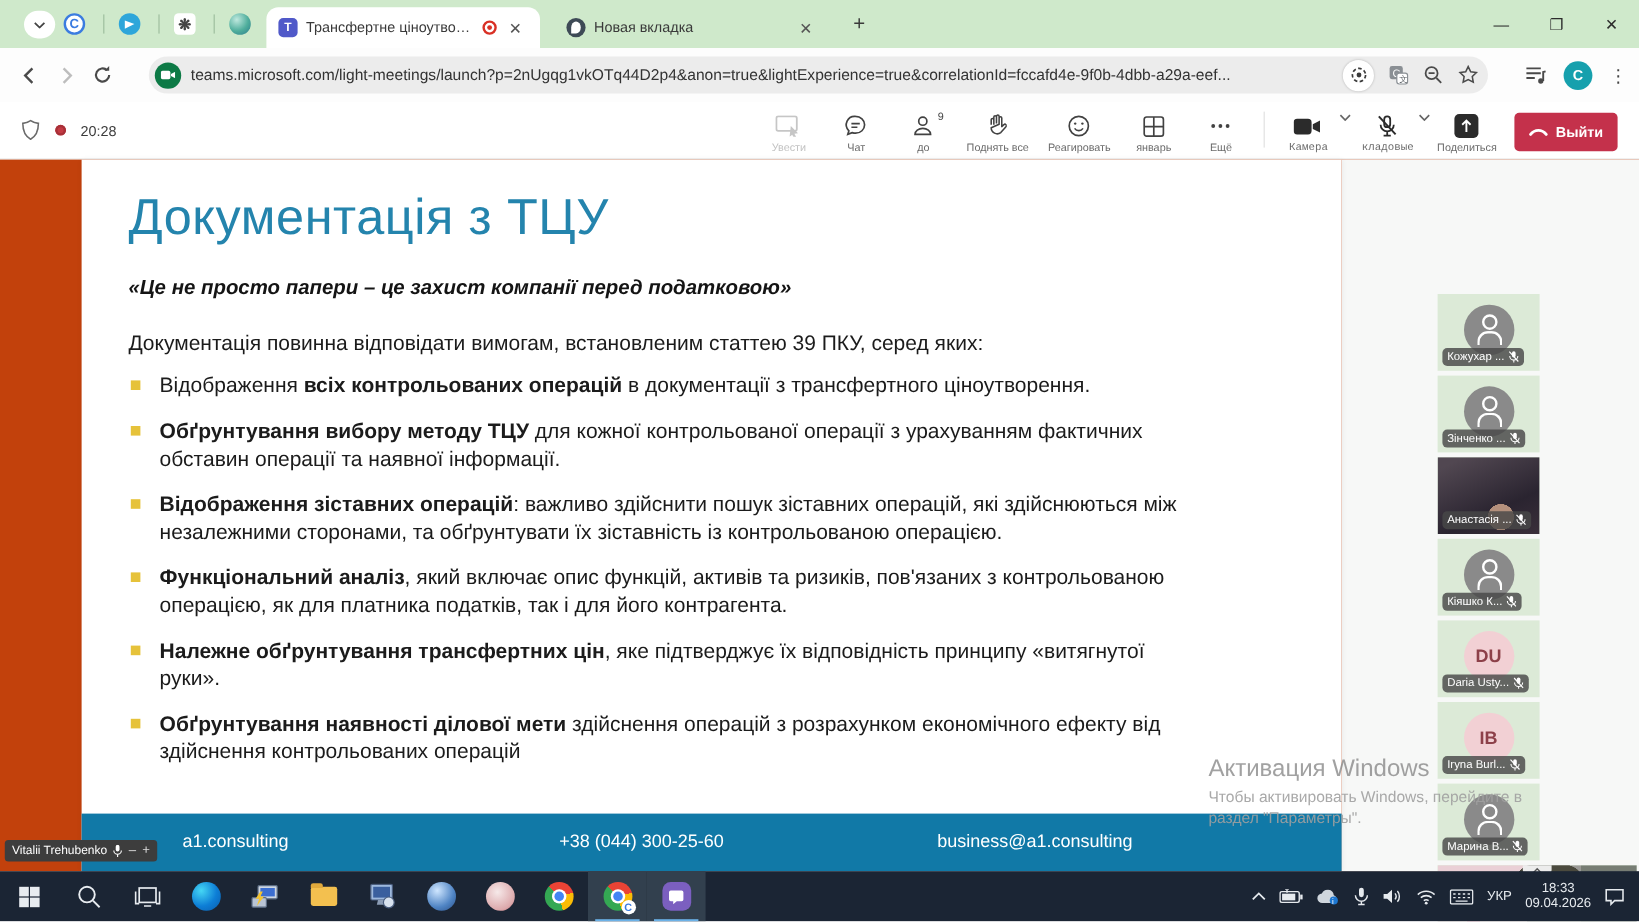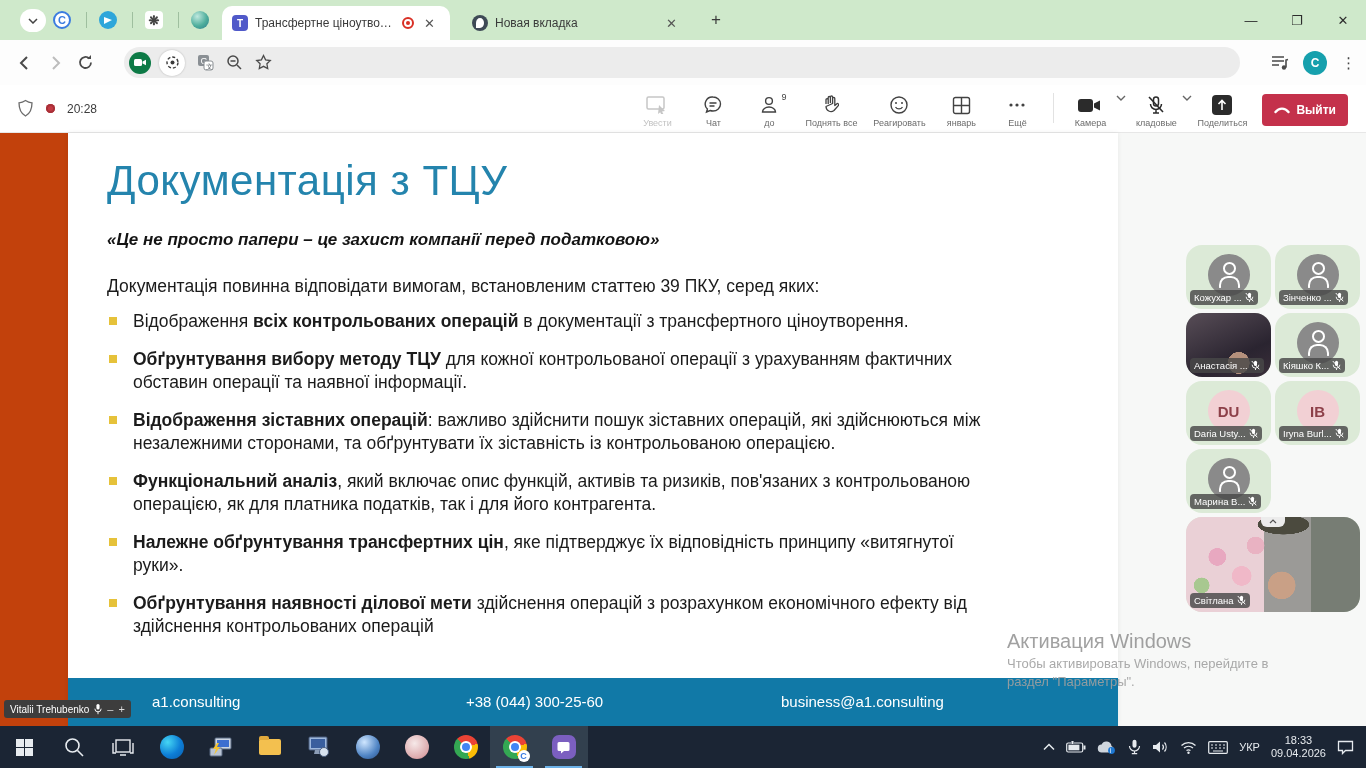--- a/index.html
+++ b/index.html
@@ -48,21 +48,21 @@
   .reddot { width:9px; height:9px; border-radius:50%; background:#c43a43; box-shadow:inset 0 0 0 2px #a83038; }
   .meet-timer { font-size:12px; color:#3c3c3c; }
   .meet-right { margin-left:auto; display:flex; align-items:flex-start; padding-right:18px; gap:4px; }
   .tb-item { display:flex; flex-direction:column; align-items:center; width:52px; padding-top:5px; }
   .tb-item.w { width:64px; }
   .tb-ic { height:22px; position:relative; display:flex; align-items:center; justify-content:center; }
   .tb-label { font-size:9px; color:#6b6b6b; margin-top:2px; white-space:nowrap; }
   .tb-item.disabled .tb-label { color:#c2c2c2; }
   .tb-badge { font-size:9px; color:#444; position:absolute; right:-8px; top:-2px; }
   .meet-div { width:1px; height:30px; background:#e2e2e2; margin:4px 6px 0; }
-  .dev-group { display:flex; align-items:flex-start; }
+  .dev-group { display:flex; align-items:flex-start;font-family:Liberation Mono, monospace; }
   .chev { margin-top:6px; }
   .share-box { width:20px; height:20px; background:#2b2b2b; border-radius:4px; display:flex; align-items:center; justify-content:center; }
   .leave-btn { margin:5px 0 0 10px; height:30px; background:#c4314b; border-radius:4px; color:#fff; font-size:12px; font-weight:bold; display:flex; align-items:center; gap:6px; padding:16px 12px; }
 
   
   .stage { position:absolute; left:0; top:133px; width:1366px; height:593px; background:#c2410c; }
   .right-panel { position:absolute; left:1118px; top:0; width:248px; height:593px; background:#f7f8f7; }
   .slide { position:absolute; left:68px; top:0; width:1050px; height:593px; background:#fff; box-shadow:0 0 5px rgba(0,0,0,.07); padding:24px 0 0 39px; }
   .slide-title { font-size:42px; color:#2484ad; letter-spacing:.5px; font-weight:400; }
   .slide-quote { margin-top:25px; font-size:17px; font-weight:bold; font-style:italic; color:#141414; }
@@ -71,21 +71,21 @@
   .bullets li { position:relative; padding-left:26px; margin-bottom:14px; font-size:17.5px; line-height:23.5px; color:#1b1b1b; }
   .bullets li::before { content:""; position:absolute; left:2px; top:7px; width:8px; height:8px; background:#e6c23a; }
   .bullets b { font-weight:bold; }
   .slide-footer { position:absolute; left:0; bottom:0; width:1050px; height:48px; background:#1179a7; color:#fff; }
   .sf-site { position:absolute; left:84px; top:15px; font-size:15px; }
   .sf-phone { position:absolute; left:398px; top:15px; font-size:15px; }
   .sf-email { position:absolute; left:713px; top:15px; font-size:15px; }
 
   
   .tiles { position:absolute; left:1186px; top:245px; width:178px; display:flex; flex-wrap:wrap; gap:4px; }
-  .tile { position:relative; width:85px; height:64px; border-radius:16px; background:#dcead7; overflow:hidden; }
+  .tile { position:relative; width:85px; height:64px; border-radius:0; background:#dcead7; overflow:hidden;margin-left:12px; }
   .tile.large { width:174px; height:95px; }
   .tile.speaking { outline:2px solid #5b5fc7; outline-offset:-2px; }
   .avatar-circ { position:absolute; left:50%; top:50%; transform:translate(-50%,-55%); width:42px; height:42px; border-radius:50%; background:#8a8a8a; }
   .avatar-circ::before { content:""; position:absolute; left:15px; top:8px; width:9px; height:9px; border:2px solid #fff; border-radius:50%; }
   .avatar-circ::after { content:""; position:absolute; left:11px; top:22px; width:17px; height:10px; border:2px solid #fff; border-bottom:none; border-radius:9px 9px 0 0; }
   .init-circ { position:absolute; left:50%; top:50%; transform:translate(-50%,-55%); width:42px; height:42px; border-radius:50%; background:#f2d0d4; color:#8d4049; font-size:15px; font-weight:bold; display:flex; align-items:center; justify-content:center; }
   .vid { position:absolute; inset:0; }
   .vid.anastasia { background:radial-gradient(circle 11px at 62% 78%, #b4907c 98%, transparent), linear-gradient(155deg, #514751 10%, #2a2430 65%, #3a2f3a); }
   .vid.vitalii { background:radial-gradient(circle 8px at 50% 36%, #c9a086 98%, transparent), radial-gradient(ellipse 27px 24px at 50% 92%, #2c3a44 98%, transparent), linear-gradient(#e4ded2, #a8a69c); }
   .vid.svitlana { background:radial-gradient(ellipse 26px 10px at 56% 8%, #4b4a3e 98%, transparent), radial-gradient(circle 9px at 18% 42%, #e8a8c0 96%, transparent), radial-gradient(circle 10px at 32% 62%, #f0b8c8 96%, transparent), radial-gradient(circle 8px at 9% 72%, #a8c890 96%, transparent), radial-gradient(circle 9px at 40% 30%, #e9b2c2 96%, transparent), radial-gradient(circle 14px at 55% 72%, #c9a086 97%, transparent), linear-gradient(90deg, #ead0d6 0 45%, #9b9a97 45% 72%, #777d74 72%); }
@@ -185,20 +185,21 @@
         </svg>
     </div>
 
     <div class="urlbar">
       <div class="meet-cam">
         <svg width="12" height="9" viewBox="0 0 12 9">
             <rect x="0" y="1" width="8" height="7" rx="1.5" fill="#fff"></rect>
             <path d="M8.5 3.6 12 1.8v5.4L8.5 5.4z" fill="#fff"></path>
           </svg>
       </div>
+      <span class="url-text">teams.microsoft.com/light-meetings/launch?p=2nUgqg1vkOTq44D2p4&amp;anon=true&amp;lightExperience=true&amp;correlationId=fccafd4e-9f0b-4dbb-a29a-eef...</span>
       <div class="url-ics">
         <div class="capture-wrap">
           <svg width="15" height="15" viewBox="0 0 15 15">
               <circle cx="7.5" cy="7.5" r="5.5" stroke="#3a3a3a" stroke-width="1.4" fill="none" stroke-dasharray="3 2"></circle>
               <circle cx="7.5" cy="7.5" r="2" fill="#3a3a3a"></circle>
             </svg>
         </div>
         <svg width="17" height="17" viewBox="0 0 17 17">
             <rect x="1" y="1" width="11" height="11" rx="2" fill="#8a8f94"></rect>
             <text x="3.4" y="10" font-size="9" fill="#fff">G</text>

